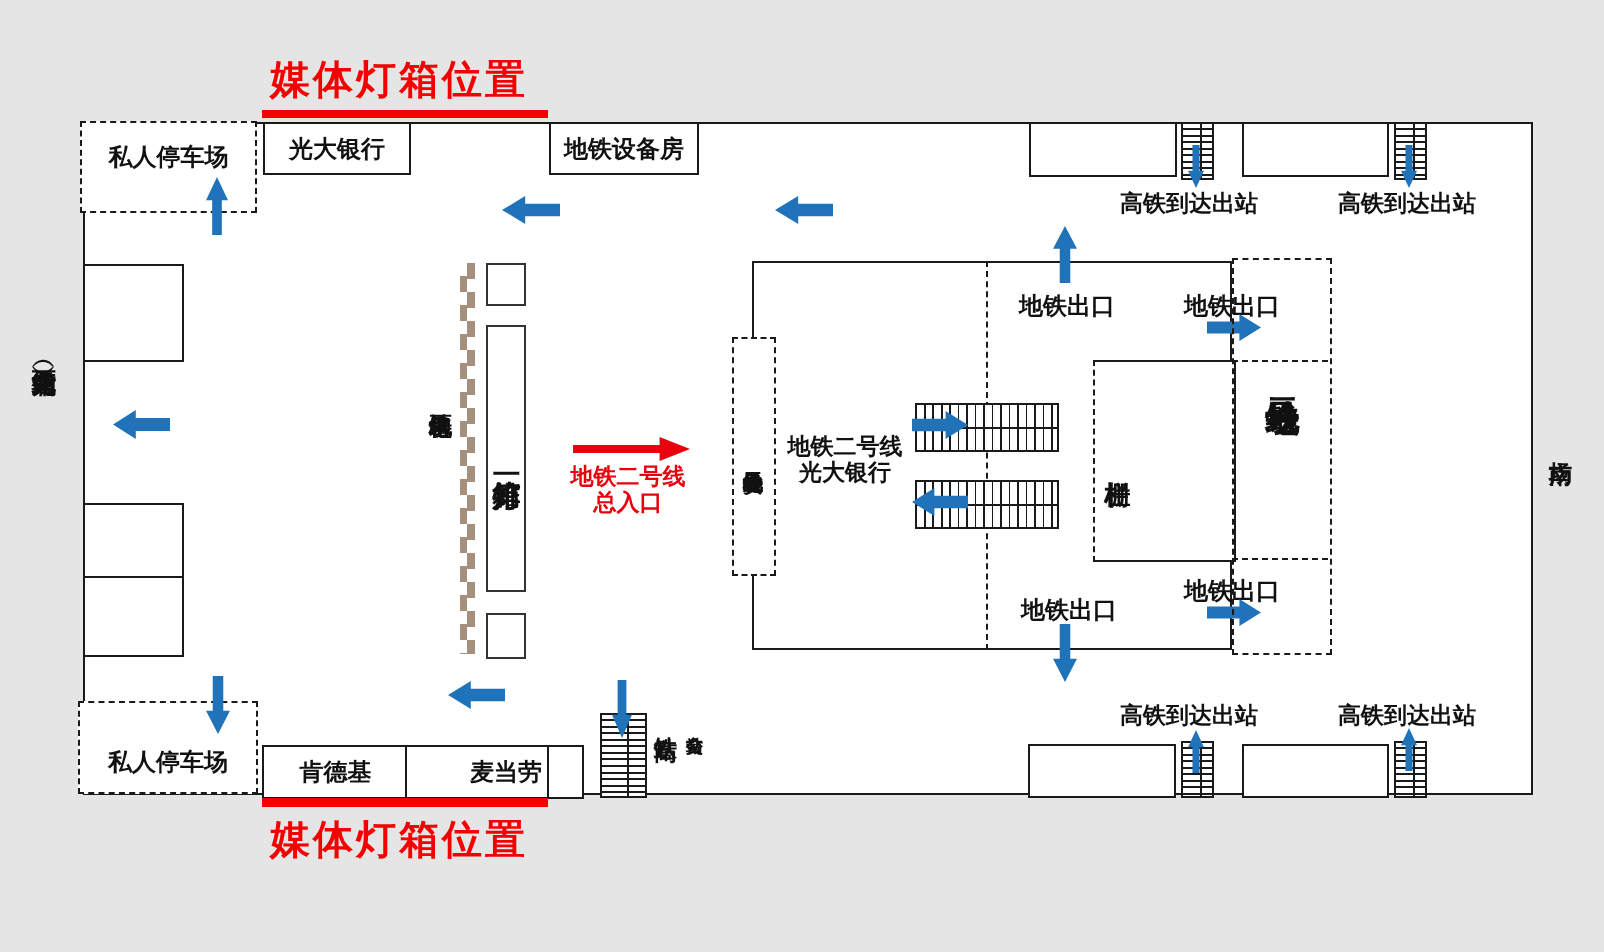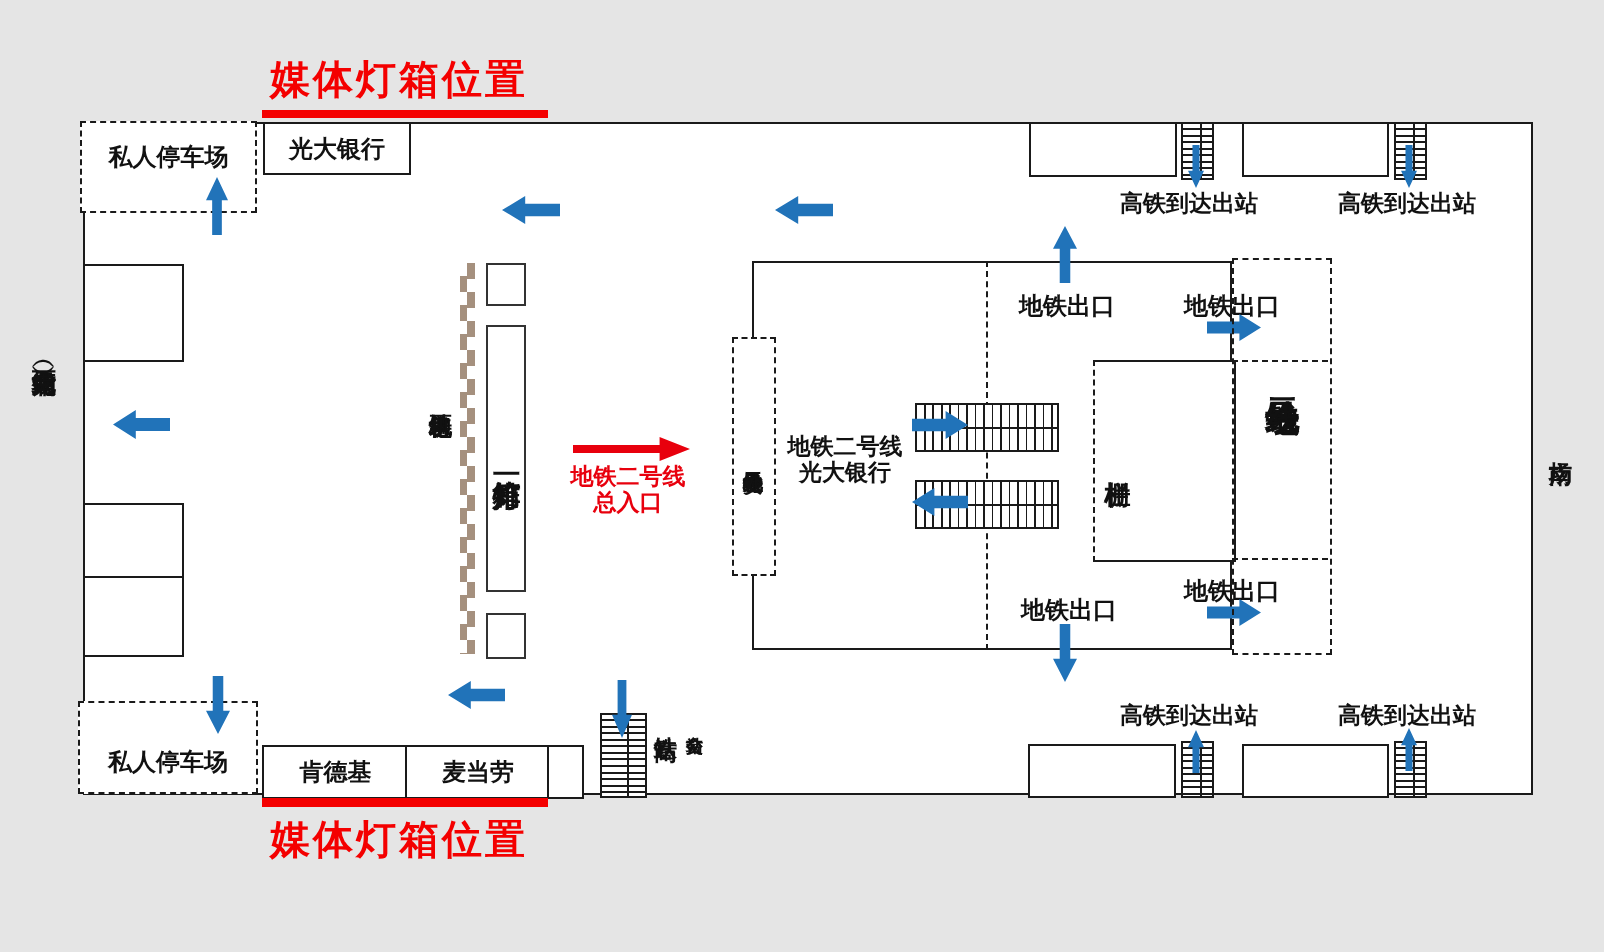--- a/index.html
+++ b/index.html
@@ -50,20 +50,23 @@
 
   <div class="box" style="left:83px; top:122px; width:1446px; height:669px;"></div>
 
   <div class="box dashed" style="left:80px; top:121px; width:177px; height:92px; align-items:flex-start; padding-top:18px; box-sizing:border-box;">
     <span class="lbl">私人停车场</span>
   </div>
   <div class="ar ar-up" style="left:206px; top:177px; width:22px; height:58px;"></div>
 
   <div class="box" style="left:263px; top:122px; width:144px; height:49px;">
     <span class="lbl">光大银行</span>
+  </div>
+  <div class="box" style="left:549px; top:122px; width:146px; height:49px;">
+    <span class="lbl">地铁设备房</span>
   </div>
 
   <div class="ar ar-left" style="left:502px; top:196px; width:58px; height:28px;"></div>
   <div class="ar ar-left" style="left:775px; top:196px; width:58px; height:28px;"></div>
 
   <div class="box" style="left:1029px; top:122px; width:144px; height:51px;"></div>
   <div class="stair-h" style="left:1181px; top:122px; width:29px; height:54px;"></div>
   <div class="ar ar-down" style="left:1188px; top:145px; width:16px; height:43px;"></div>
   <div class="box" style="left:1242px; top:122px; width:143px; height:51px;"></div>
   <div class="stair-h" style="left:1394px; top:122px; width:29px; height:54px;"></div>
@@ -128,21 +131,21 @@
   <div class="vtext" style="left:1260px; top:374px; font-size:34px;">地铁二号线</div>
 
   <div class="box dashed" style="left:78px; top:701px; width:180px; height:93px; align-items:flex-end; padding-bottom:14px; box-sizing:border-box;">
     <span class="lbl">私人停车场</span>
   </div>
   <div class="ar ar-down" style="left:206px; top:676px; width:24px; height:58px;"></div>
 
   <div class="box" style="left:262px; top:745px; width:143px; height:50px;justify-content:center;">
     <span class="lbl">肯德基</span>
   </div>
-  <div class="box" style="left:405px; top:745px; width:142px; height:50px;">
+  <div class="box" style="left:405px; top:745px; width:142px; height:50px;padding-left:28px;">
     <span class="lbl">麦当劳</span>
   </div>
   <div class="box" style="left:547px; top:745px; width:33px; height:50px;"></div>
   <div class="redbar" style="left:262px; top:798px; width:286px; height:9px;"></div>
   <div class="title" style="left:270px; top:812px;">媒体灯箱位置</div>
 
   <div class="ar ar-left" style="left:448px; top:681px; width:57px; height:28px;"></div>
 
   <div class="stair-h" style="left:600px; top:713px; width:43px; height:81px;"></div>
   <div class="ar ar-down" style="left:612px; top:680px; width:20px; height:58px;"></div>

